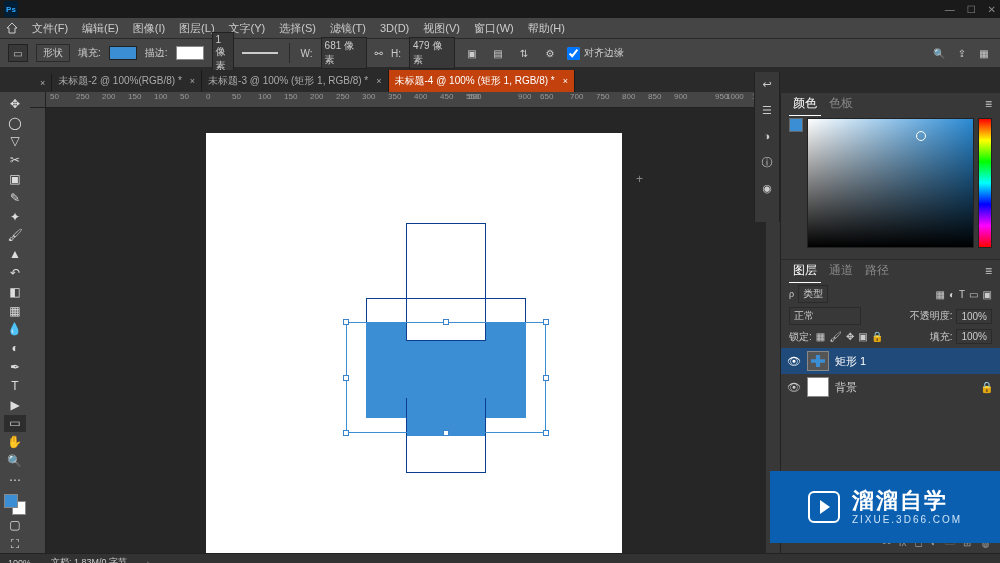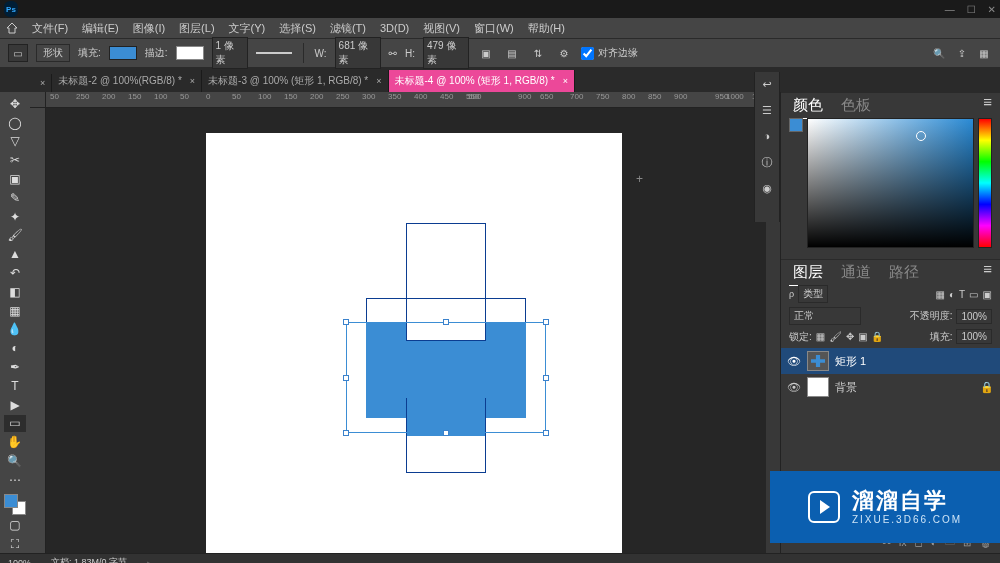--- a/index.html
+++ b/index.html
@@ -1,40 +1,40 @@
 <!DOCTYPE html>
 <html><head>
   <meta charset="utf-8">
   <style>
     * { margin: 0; padding: 0; box-sizing: border-box; }
     body { width: 1000px; height: 563px; background: #323232; font-family: "Microsoft YaHei", Arial, sans-serif; font-size: 11px; color: #ccc; overflow: hidden; position: relative; }
     
     
     .title-bar { height: 18px; background: #1a1a1a; display: flex; align-items: center; padding: 0 4px; }
-    .title-bar .ps-icon { width: 14px; height: 16px; background: #001e36; color: #31a8ff; font-size: 8px; display: flex; align-items: center; justify-content: center; font-weight: bold; border-radius: 6px; }
+    .title-bar .ps-icon { width: 14px; height: 16px; background: #001e36; color: #31a8ff; font-size: 8px; display: flex; align-items: center; justify-content: center; font-weight: bold; border-radius: 0; }
     .title-bar .window-controls { margin-left: auto; display: flex; gap: 12px; font-size: 10px; color: #888; }
     
     .menu-bar { height: 20px; background: #454545; display: flex; align-items: center; padding: 0 4px; gap: 2px; }
     .menu-bar .menu-item { padding: 2px 6px; font-size: 11px; cursor: default; }
     .menu-bar .home-icon { width: 16px; height: 16px; display: flex; align-items: center; justify-content: center; margin-right: 4px; }
     
     .options-bar { height: 30px; background: #454545; border-top: 1px solid #2a2a2a; border-bottom: 1px solid #2a2a2a; display: flex; align-items: center; padding: 0 8px; gap: 8px; font-size: 10px; }
     .options-bar .tool-preset { width: 20px; height: 18px; background: #383838; border: 1px solid #222; display: flex; align-items: center; justify-content: center; }
     .options-bar .label { color: #ccc; }
     .options-bar .dropdown { padding: 1px 6px; background: #454545; border: 1px solid #2a2a2a; }
     .options-bar .swatch { width: 28px; height: 14px; background: #3b8dd4; border: 1px solid #222; display: inline-block; vertical-align: middle; }
-    .options-bar .num-field { width: 36px; background: #383838; border: 1px solid #222; color: #ccc; padding: 1px 3px; }
+    .options-bar .num-field { width: 22px; background: #383838; border: 1px solid #222; color: #ccc; padding: 1px 3px; }
     .options-bar .icon-btn { width: 18px; height: 18px; display: flex; align-items: center; justify-content: center; border: 1px solid transparent; }
     .options-bar .line-sample { width: 36px; height: 2px; background: #ccc; }
     .options-bar .divider { width: 1px; height: 20px; background: #2a2a2a; margin: 0 3px; }
     .options-bar .right-icons { margin-left: auto; display: flex; gap: 6px; }
     
     .tab-bar { height: 24px; background: #2a2a2a; display: flex; align-items: flex-end; padding-left: 30px; }
     .doc-tab { padding: 4px 6px; background: #2a2a2a; color: #aaa; font-size: 10px; display: flex; align-items: center; gap: 4px; border-right: 1px solid #1a1a1a; }
-    .doc-tab.active { background: #ec4899; color: #fff; }
+    .doc-tab.active { background: #c2410c; color: #fff; }
     .doc-tab .close-x { font-size: 9px; margin-left: 4px; }
     
     
     .main-area { display: flex; height: 461px; }
     
     .toolbar-left { width: 30px; background: #454545; display: flex; flex-direction: column; align-items: center; padding-top: 3px; gap: 1px; }
     .tool-btn { width: 22px; height: 18px; display: flex; align-items: center; justify-content: center; color: #ddd; font-size: 12px; position: relative; }
     .tool-btn.active { background: #2d2d2d; }
     .fg-bg-swatches { margin-top: 4px; position: relative; width: 22px; height: 22px; }
     .fg-swatch { position: absolute; top: 0; left: 0; width: 14px; height: 14px; background: #3b8dd4; border: 1px solid #888; }
@@ -51,21 +51,21 @@
     
     .rect-outline { position: absolute; border: 1px solid #0b3d91; }
     .blue-fill { background: #3b8dd4; }
     
     .transform-box { position: absolute; border: 1px solid #3b8dd4; }
     .handle { position: absolute; width: 6px; height: 6px; background: #fff; border: 1px solid #3b82cc; }
     .crosshair { position: absolute; color: #888; font-size: 12px; }
     
     .right-panels { width: 220px; background: #383838; display: flex; flex-direction: column; border-left: 1px solid #222; }
     .right-icon-strip { position: absolute; right: 220px; top: 72px; width: 26px; background: #383838; border-left: 1px solid #222; border-right: 1px solid #222; display: flex; flex-direction: column; align-items: center; padding-top: 4px; gap: 10px; height: 150px; }
-    .panel-header { height: 22px; background: #383838; display: flex; align-items: flex-start; padding: 0 8px; gap: 10px; font-size: 15px; border-top: 1px solid #2a2a2a; }
+    .panel-header { height: 22px; background: #383838; display: flex; align-items: center; padding: 0 8px; gap: 4px; font-size: 12px; border-top: 1px solid #2a2a2a; }
     .panel-header .tab { padding: 3px 4px; color: #888; }
     .panel-header .tab.active { color: #fff; border-bottom: 1px solid #fff; }
     .panel-header .menu-dots { margin-left: auto; }
     
     .color-panel { height: 145px; padding: 4px 8px; position: relative; display: flex; }
     .color-field { flex: 1; height: 130px; background: linear-gradient(to bottom, rgba(0,0,0,0) 0%, #000 100%), linear-gradient(to right, #fff 0%, #2a8ad4 100%); position: relative; border: 1px solid #222; }
     .hue-strip { width: 14px; height: 130px; background: linear-gradient(to bottom, red, yellow, lime, cyan, blue, magenta, red); border: 1px solid #222; margin-left: 4px; }
     .color-cursor { position: absolute; width: 10px; height: 10px; border: 1px solid #fff; border-radius: 50%; }
     .color-prev { width: 14px; height: 14px; background: #3b8dd4; border: 1px solid #666; margin-right: 4px; }
     

